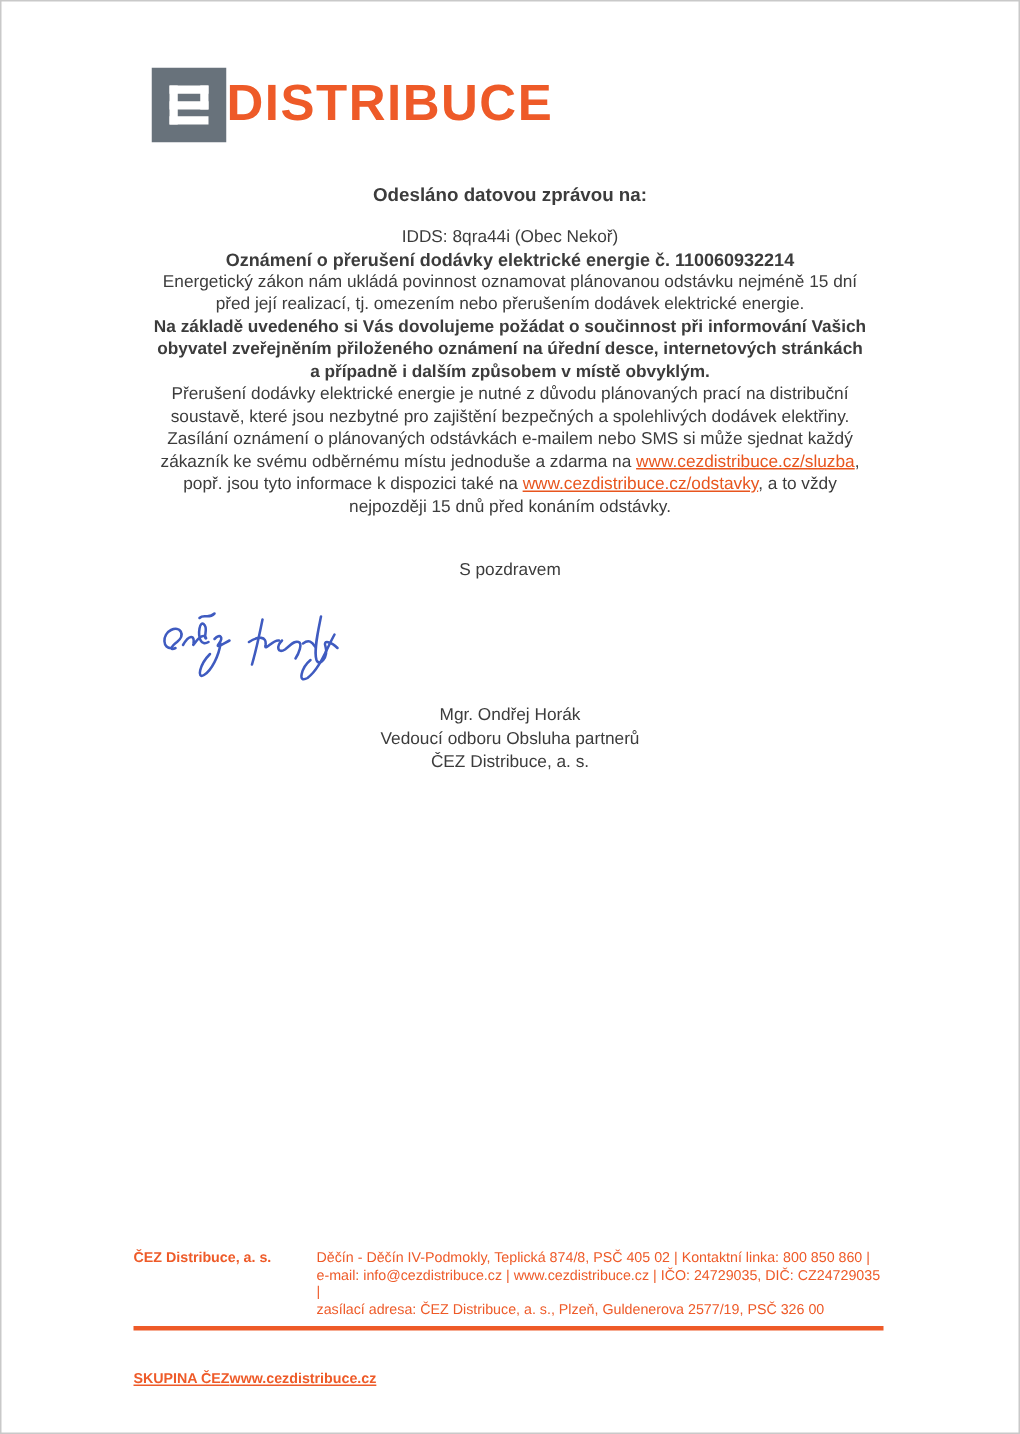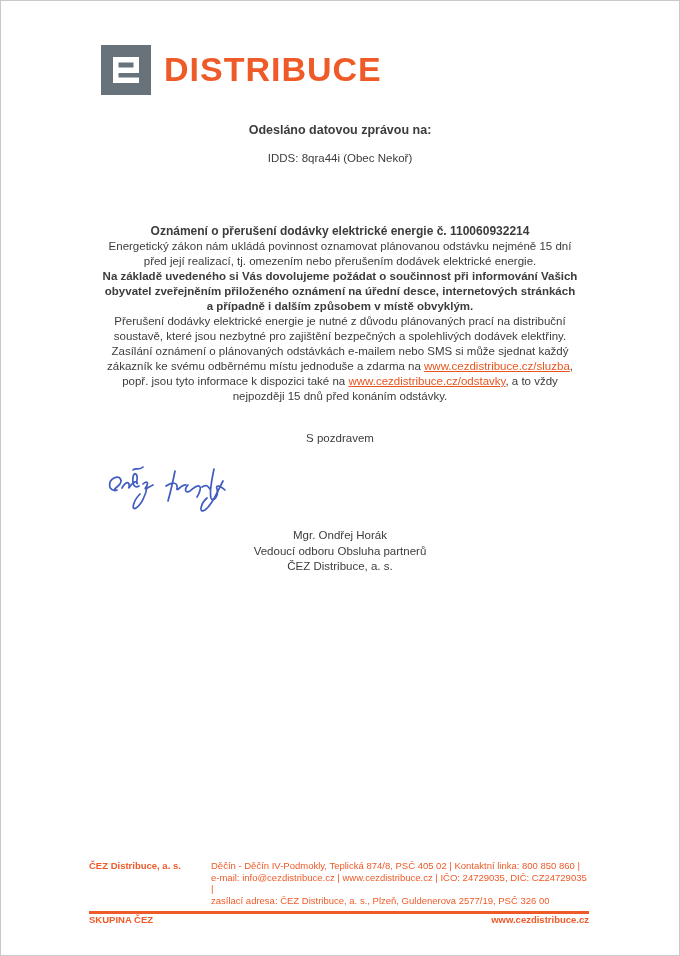--- a/index.html
+++ b/index.html
@@ -11,21 +11,20 @@
     font-family: "Liberation Sans", "DejaVu Sans", sans-serif;
     color: #3c3c3c;
     border: 1px solid #c9c9c9;
     overflow: hidden;
   }
 
   
   .logo-row {
     display: flex;
     align-items: center;
-    gap: 13px;
     margin: 44px 0 0 100px;
   }
   .logo-mark { width: 50px; height: 50px; display: block; }
   .logo-text {
     color: #ee5a28;
     font-size: 34px;
     font-weight: bold;
     letter-spacing: 1px;
     line-height: 1;
     padding-bottom: 2px;
@@ -38,21 +37,20 @@
     line-height: 15px;
     text-align: center;
   }
   .sent-label {
     margin-top: 28px;
     font-size: 12.5px;
     font-weight: bold;
   }
   .idds { margin-top: 13px; }
   .subject {
-    margin-top: 58px;
     font-size: 12px;
     font-weight: bold;
   }
   .content p { }
   .content p.first { margin-top: 12px; }
   .bold { font-weight: bold; }
   p.bold-para { font-weight: bold; }
   a.doc-link {
     color: #e8551e;
     text-decoration: underline;
@@ -89,25 +87,26 @@
   }
   .footer-lines { flex: 1 1 auto; }
   .footer-rule {
     height: 3px;
     background: #ee5a28;
     margin-top: 5px;
     border: none;
   }
   .footer-bottom {
     display: flex;
-    justify-content: space-between;
-    margin-top: 0;
+    justify-content: flex-start;
+    margin-top: 27px;
     color: #ee5a28;
     font-size: 9.5px;
     font-weight: bold;
+    text-decoration: underline;
   }
 </style>
 </head>
 <body>
 
 <div class="logo-row">
   <svg class="logo-mark" viewBox="0 0 50 50" xmlns="http://www.w3.org/2000/svg" aria-hidden="true">
     <rect x="0" y="0" width="50" height="50" fill="#68727b"></rect>
     <rect x="12" y="12" width="26" height="5.5" fill="#ffffff"></rect>
     <rect x="32.5" y="12" width="5.5" height="16" fill="#ffffff"></rect>

